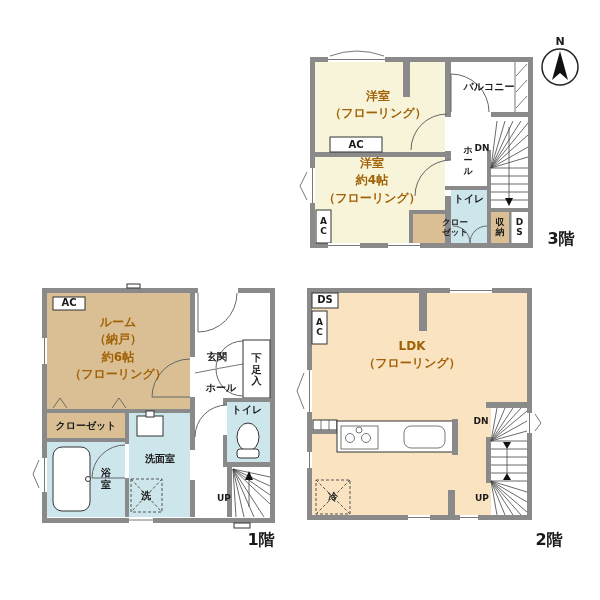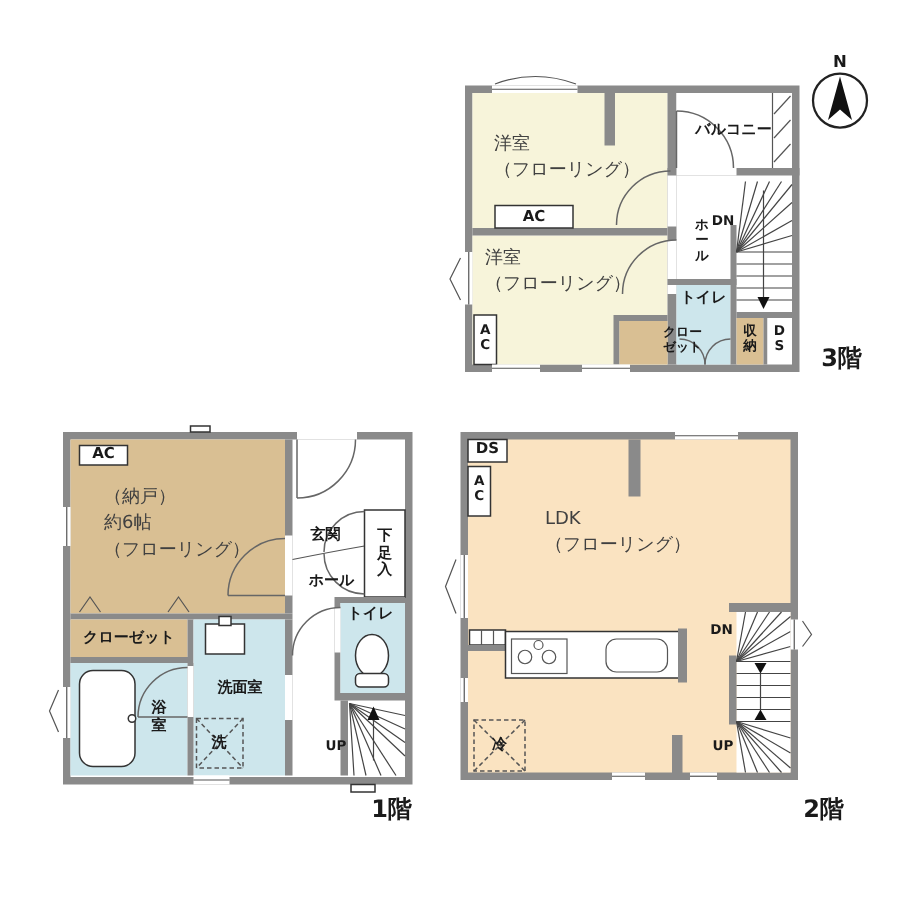--- a/index.html
+++ b/index.html
@@ -20,22 +20,22 @@
   .stair{stroke:#444;stroke-width:0.8;fill:none;}
   .blk{fill:#111;}
   
   .lbl{position:absolute;transform:translate(-50%,-50%);font-weight:bold;color:#1a1a1a;
        white-space:pre-line;text-align:center;line-height:1.15;}
   .s8{font-size:8.5px;margin-left:26px;}
   .s9{font-size:9px;}
   .s10{font-size:10px;}
   .s11{font-size:11px;}
   .s16{font-size:16px;text-align:right;}
-  .lines{position:absolute;transform:translate(-50%,-50%);font-weight:normal;color:#404040;
-         }
+  .lines{position:absolute;transform:translate(-50%,-50%);font-weight:bold;color:#a16207;
+         text-align:center;}
   .lines div{font-size:12px;line-height:1.45;}
 </style>
 </head>
 <body>
 
 <div class="canvas">
 
 <svg width="600" height="600" viewBox="0 0 600 600">
 
   <g>
@@ -278,20 +278,21 @@
     <polygon class="blk" points="560,51 552,80 560,73 568,80"></polygon>
   </g>
 </svg>
 
 <div class="lines" style="left:378px;top:105px">
   <div>洋室</div>
   <div>（フローリング）</div>
 </div>
 <div class="lines" style="left:372px;top:181px">
   <div>洋室</div>
+  <div>約4帖</div>
   <div>（フローリング）</div>
 </div>
 <div class="lbl s10" style="left:356px;top:145px">AC</div>
 <div class="lbl s9" style="left:323.5px;top:226px">A
 C</div>
 <div class="lbl s10" style="left:489px;top:87px">バルコニー</div>
 <div class="lbl s9" style="left:468px;top:161px">ホ
 ー
 ル</div>
 <div class="lbl s9" style="left:482px;top:148px">DN</div>
@@ -300,20 +301,21 @@
 ゼット</div>
 <div class="lbl s9" style="left:500px;top:227px">収
 納</div>
 <div class="lbl s9" style="left:519.5px;top:227px">D
 S</div>
 <div class="lbl s16" style="left:561px;top:239px">3階</div>
 <div class="lbl s11" style="left:560px;top:42px">N</div>
 
 <div class="lbl s10" style="left:69px;top:303px">AC</div>
 <div class="lines" style="left:118px;top:349px">
+  <div>ルーム</div>
   <div>（納戸）</div>
   <div>約6帖</div>
   <div>（フローリング）</div>
 </div>
 <div class="lbl s10" style="left:86px;top:426px">クローゼット</div>
 <div class="lbl s10" style="left:106px;top:478px">浴
 室</div>
 <div class="lbl s10" style="left:160px;top:459px">洗面室</div>
 <div class="lbl s10" style="left:146px;top:496px">洗</div>
 <div class="lbl s10" style="left:217px;top:357px">玄関</div>

